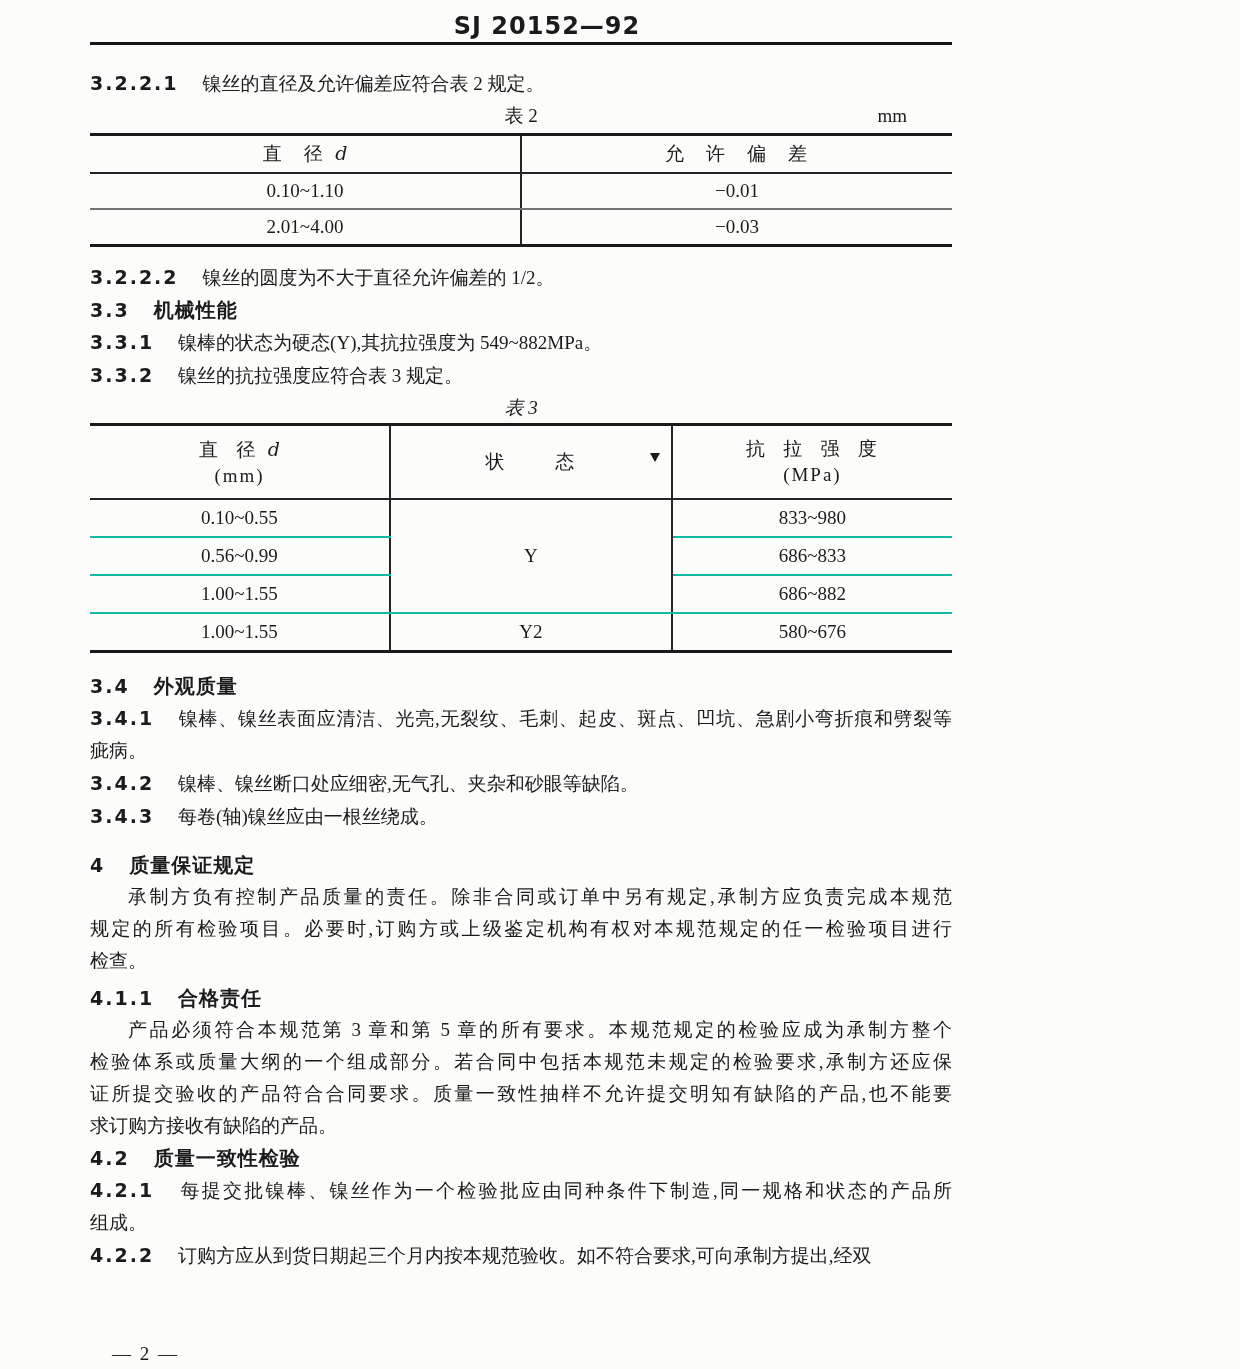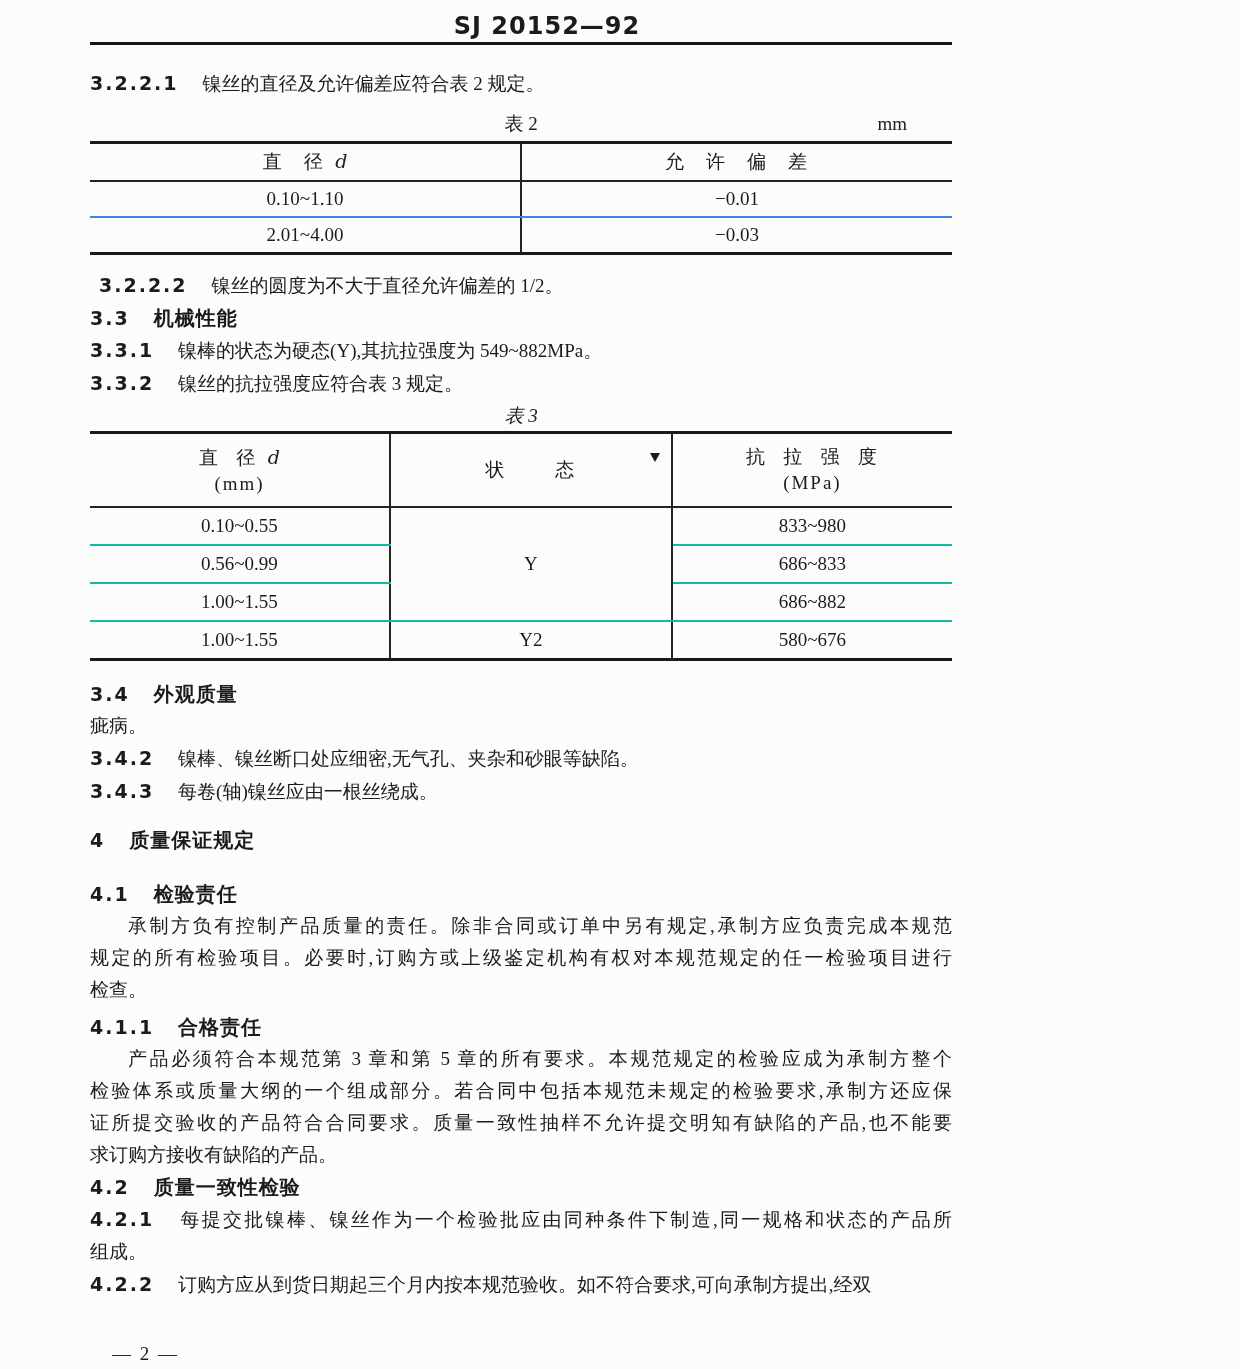--- a/index.html
+++ b/index.html
@@ -59,23 +59,23 @@
     white-space:nowrap;
   }
   .heading .cl-text{
     font-family:"DejaVu Sans","Liberation Sans",sans-serif;
     font-weight:bold;
     letter-spacing:1px;
   }
   .heading .cl-line{font-size:20px;}
   
   #c3221{margin-top:22px;}
-  #cap2{margin-top:12px;}
+  #cap2{margin-top:4px;}
   #t2{margin-top:5px;}
-  #c3222{margin-top:14px;margin-left:9px;}
+  #c3222{margin-top:14px;}
   #cap3{margin-top:4px;font-style:italic;}
   #t3{margin-top:3px;}
   #c34{margin-top:17px;}
   #c4{margin-top:16px;}
   #c41{margin-top:22px;}
   #c411{margin-top:5px;}
   
   .caption-row{
     position:relative;
     line-height:24px;
@@ -100,21 +100,21 @@
     border-bottom:3px solid #1a1a1a;
   }
   th,td{
     padding:0;
     text-align:center;
     vertical-align:middle;
     font-size:19px;
     font-weight:normal;
   }
   #t2 th{height:36px;border-bottom:2px solid #242424;}
-  #t2 td{height:34px;border-bottom:2px solid #3b82f6;}
+  #t2 td{height:34px;border-bottom:2px solid #737373;}
   #t2 tr:last-child td{border-bottom:none;}
   #t2 th:first-child,#t2 td:first-child{border-right:2px solid #242424;}
   #t2 th{word-spacing:0.7em;letter-spacing:2px;}
 
   #t3 th{height:72px;border-bottom:2px solid #242424;}
   #t3 td{height:36px;border-bottom:2px solid #14b8a6;}
   #t3 tr:last-child td{border-bottom:none;}
   .v-r{border-right:2px solid #242424;}
   #t3 th .hline{display:block;line-height:26px;}
   #t3 th{letter-spacing:2px;}
@@ -238,34 +238,32 @@
           <td class="v-r">Y2</td>
           <td>580~676</td>
         </tr>
       </tbody>
     </table>
 
     <div class="cl heading" id="c34">
       <div class="cl-line"><span class="num">3.4</span><span class="cl-text">外观质量</span></div>
     </div>
     <div class="cl" id="c341">
+      <div class="cl-line just"><span class="num">3.4.1</span><span class="cl-text">镍棒、镍丝表面应清洁、光亮,无裂纹、毛刺、起皮、斑点、凹坑、急剧小弯折痕和劈裂等</span></div>
       <div class="cl-line">疵病。</div>
     </div>
     <div class="cl" id="c342">
       <div class="cl-line"><span class="num">3.4.2</span><span class="cl-text">镍棒、镍丝断口处应细密,无气孔、夹杂和砂眼等缺陷。</span></div>
     </div>
     <div class="cl" id="c343">
       <div class="cl-line"><span class="num">3.4.3</span><span class="cl-text">每卷(轴)镍丝应由一根丝绕成。</span></div>
     </div>
 
     <div class="cl heading" id="c4">
       <div class="cl-line"><span class="num">4</span><span class="cl-text">质量保证规定</span></div>
-    </div>
-    <div class="cl heading" id="c41">
-      <div class="cl-line"><span class="num">4.1</span><span class="cl-text">检验责任</span></div>
     </div>
     <div class="cl" id="p41">
       <div class="cl-line just indent">承制方负有控制产品质量的责任。除非合同或订单中另有规定,承制方应负责完成本规范</div>
       <div class="cl-line just">规定的所有检验项目。必要时,订购方或上级鉴定机构有权对本规范规定的任一检验项目进行</div>
       <div class="cl-line">检查。</div>
     </div>
     <div class="cl heading" id="c411">
       <div class="cl-line"><span class="num">4.1.1</span><span class="cl-text">合格责任</span></div>
     </div>
     <div class="cl" id="p411">

